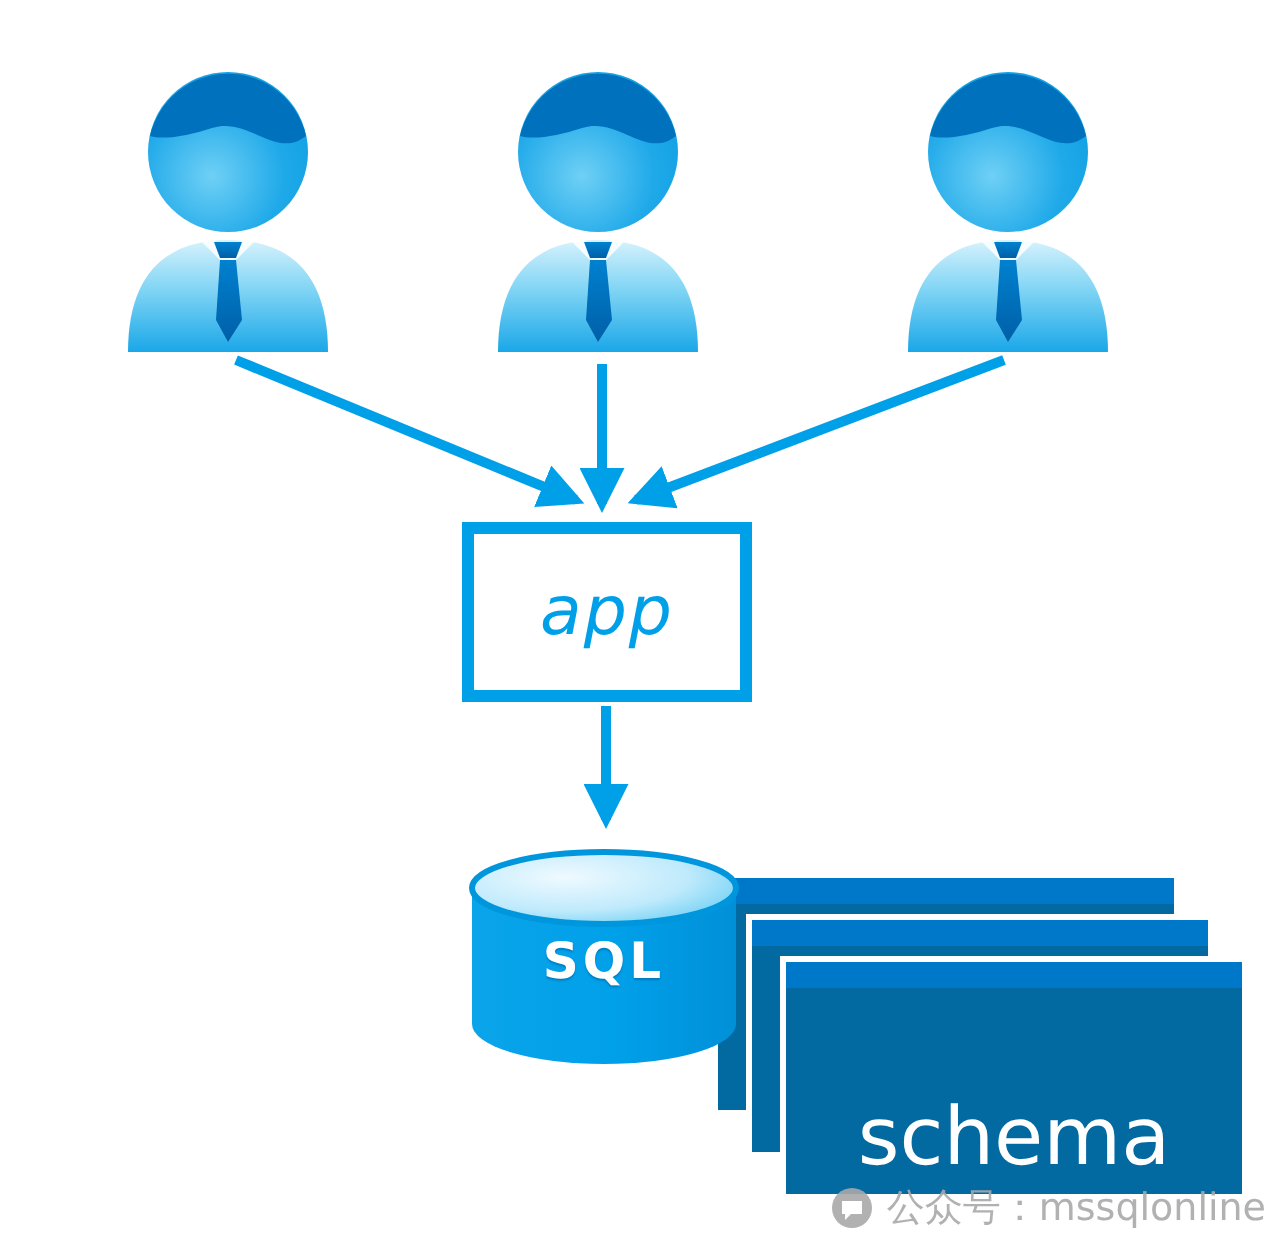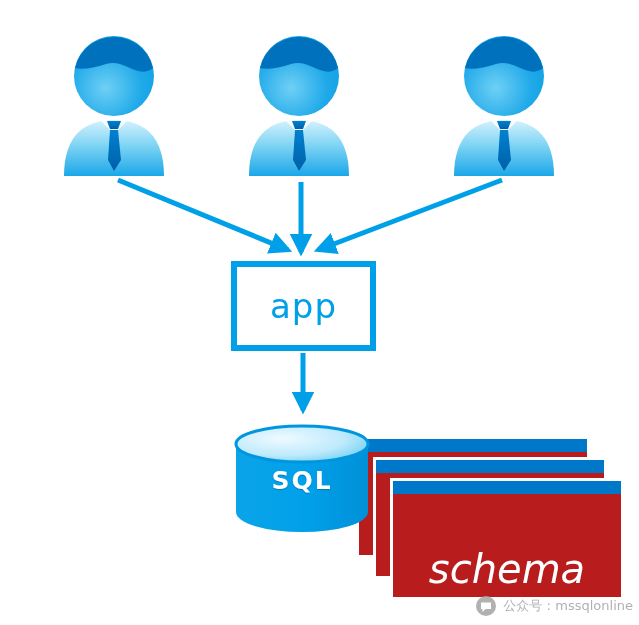--- a/index.html
+++ b/index.html
@@ -7,52 +7,52 @@
     position:relative; width:639px; height:625px; background:#ffffff;
     overflow:hidden; font-family:"DejaVu Sans", sans-serif;
   }
   .abs { position:absolute; }
   svg { display:block; }
 
   
   .app-box {
     position:absolute; left:231px; top:261px; width:145px; height:90px;
     background:#ffffff; border:6px solid #00A0E9; box-sizing:border-box;
-    display:flex; align-items:center; justify-content:center;
+    display:flex; align-items:center; justify-content:center;font-style:italic;
   }
   .app-label {
     color:#00A0E9; font-size:34px; letter-spacing:1px;
   }
 
   
   .sql-label {
     position:absolute; left:232px; top:466px; width:140px;
     text-align:center; color:#ffffff; font-size:25px; font-weight:bold;
     letter-spacing:2px; text-shadow:0 1px 1px rgba(0,90,150,.5);
   }
 
   
   .card {
     position:absolute; width:234px; height:122px;
-    background:#b91c1c; border:3px solid #ffffff; box-sizing:border-box;font-style:italic;
+    background:#0369a1; border:3px solid #ffffff; box-sizing:border-box;
   }
   .card-header { height:13px; background:#0078C9; }
   .card-back  { left:356px; top:436px; }
   .card-mid   { left:373px; top:457px; }
   .card-front { left:390px; top:478px; }
   .schema-label {
     position:absolute; left:0; right:0; bottom:8px;
     text-align:center; color:#ffffff; font-size:40px; line-height:1;
   }
 
   
   .watermark {
     position:absolute; right:6px; bottom:8px;
     display:flex; align-items:center; gap:6px;
-    color:#A9A9A9; font-size:13px; opacity:.9; z-index:20;
+    color:#A9A9A9; font-size:19px; opacity:.9; z-index:20;
   }
 
   .arrows { position:absolute; left:0; top:0; pointer-events:none; }
 </style>
 </head>
 <body>
 
 <div class="canvas">
 
   <svg width="0" height="0" style="position:absolute">

